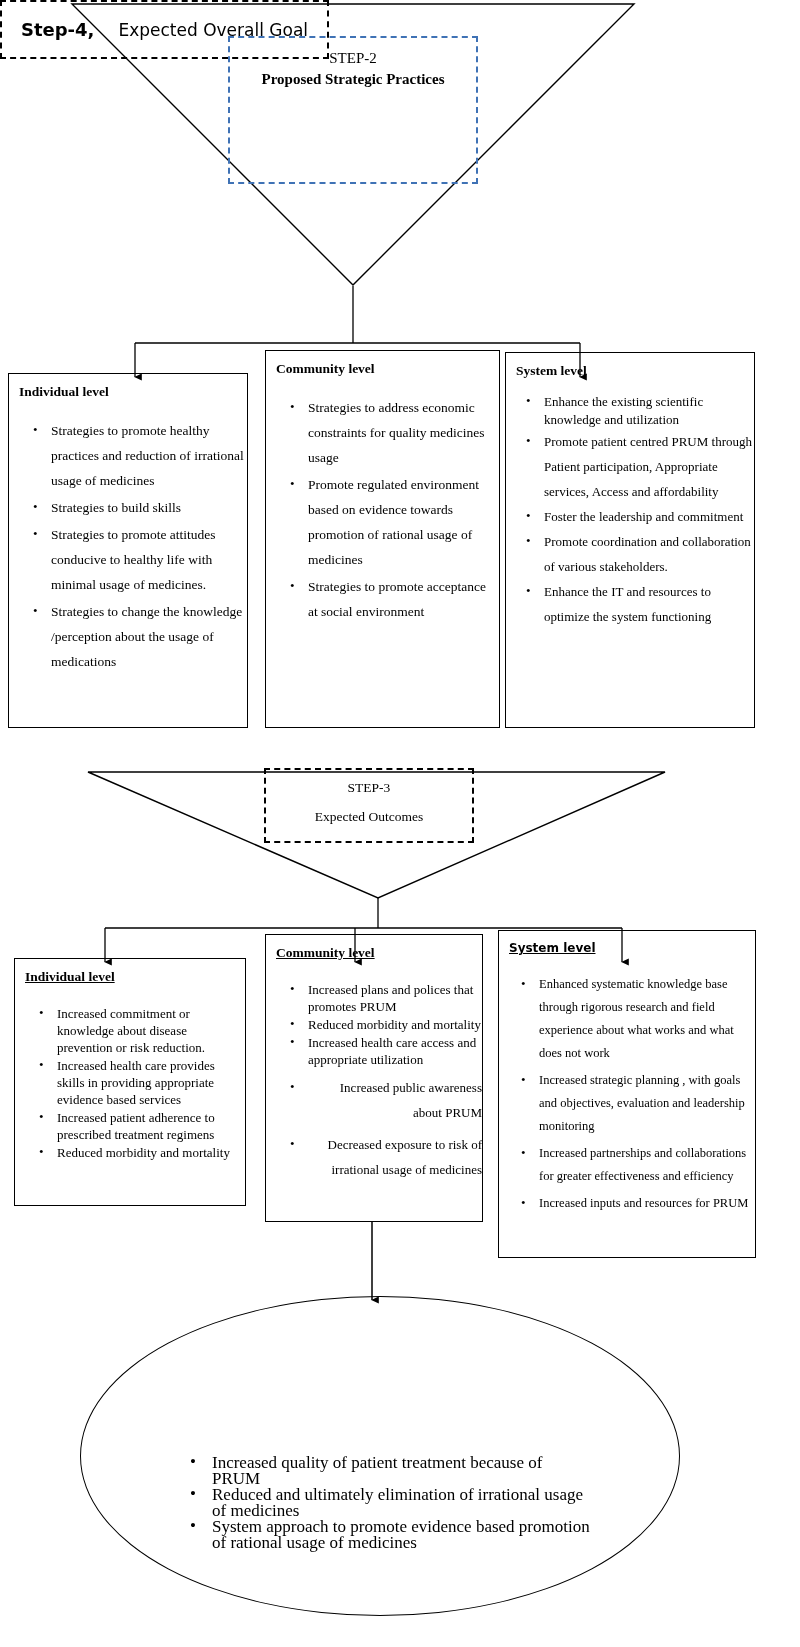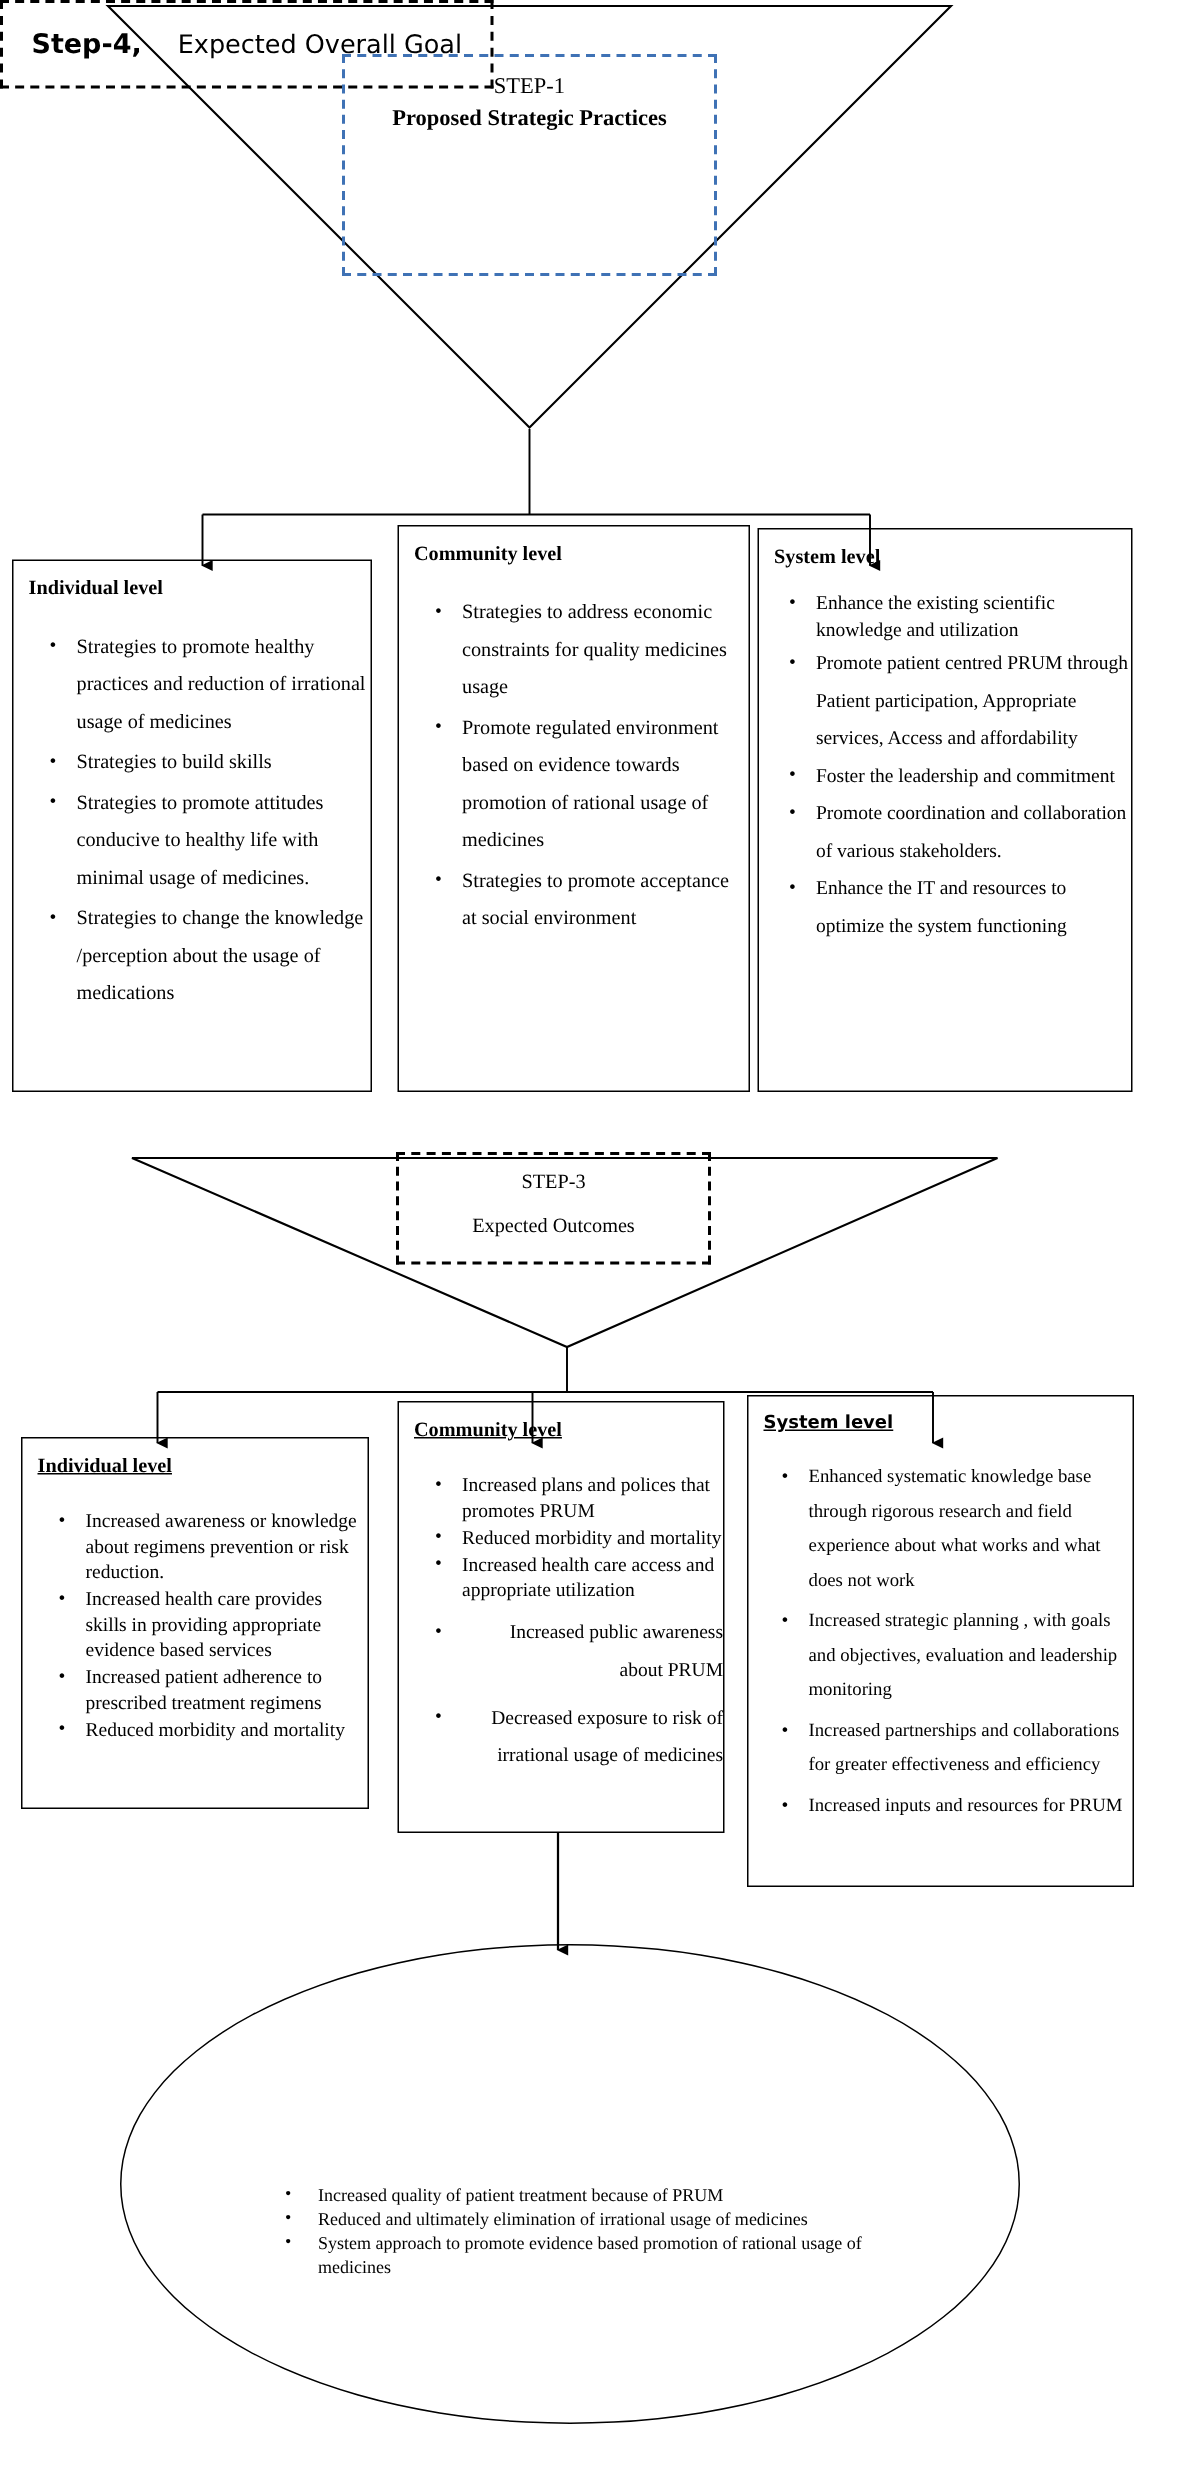--- a/index.html
+++ b/index.html
@@ -51,21 +51,21 @@
   .r2 ul{margin:20px 0 0 22px;}
   .r2 li{font-size:13px;line-height:17px;margin-bottom:1px;}
   .r2c li.loose{line-height:25px;margin-top:7px;text-align:right;}
   .r2s ul{margin:18px 0 0 20px;}
   .r2s li{font-size:12.5px;line-height:23px;margin-bottom:4px;}
 
   
   #goal{position:absolute;left:80px;top:1296px;width:600px;height:320px;
         border:1.5px solid #000;border-radius:50%;box-sizing:border-box;}
   #goal-list{position:absolute;left:190px;top:1455px;width:400px;}
-  #goal-list li{font-size:12px;line-height:16px;position:relative;
+  #goal-list li{font-size:17px;line-height:16px;position:relative;
                 padding-left:22px;}
   #goal-list ul{list-style:none;margin:0;padding:0;}
   #goal-list li:before{content:"\2022";position:absolute;left:0;top:-1px;}
 </style>
 </head>
 <body>
 
 <div id="canvas">
 
   <svg class="lines" viewBox="0 0 800 1647">
@@ -87,21 +87,21 @@
     <path d="M378,898 L378,928" fill="none" stroke="#000" stroke-width="1.3"></path>
     <path d="M105,928 L622,928" fill="none" stroke="#000" stroke-width="1.3"></path>
     <path d="M105,928 L105,962" fill="none" stroke="#000" stroke-width="1.3" marker-end="url(#ah)"></path>
     <path d="M355,928 L355,962" fill="none" stroke="#000" stroke-width="1.3" marker-end="url(#ah)"></path>
     <path d="M622,928 L622,962" fill="none" stroke="#000" stroke-width="1.3" marker-end="url(#ah)"></path>
 
     <path d="M372,1222 L372,1300" fill="none" stroke="#000" stroke-width="1.5" marker-end="url(#ah)"></path>
   </svg>
 
   <div id="step2-label" class="step-label">
-    <div class="l1">STEP-1</div>
+    <div class="l1">STEP-2</div>
     <div class="l2">Proposed Strategic Practices</div>
   </div>
 
   <div class="box r1" style="left:8px;top:373px;width:240px;height:355px;">
     <div class="hd">Individual level</div>
     <ul>
       <li>Strategies to promote healthy practices and reduction of irrational usage of medicines</li>
       <li>Strategies to build skills</li>
       <li>Strategies to promote attitudes conducive to healthy life with minimal usage of medicines.</li>
       <li>Strategies to change the knowledge /perception about the usage of medications</li>
@@ -129,21 +129,21 @@
   </div>
 
   <div id="step3-label" class="step-label">
     <div class="l1">STEP-3</div>
     <div class="l2">Expected Outcomes</div>
   </div>
 
   <div class="box r2" style="left:14px;top:958px;width:232px;height:248px;">
     <div class="hd und">Individual level</div>
     <ul>
-      <li>Increased awareness or knowledge about regimens prevention or risk reduction.</li>
+      <li>Increased commitment or knowledge about disease prevention or risk reduction.</li>
       <li>Increased health care provides skills in providing appropriate evidence based services</li>
       <li>Increased patient adherence to prescribed treatment regimens</li>
       <li>Reduced morbidity and mortality</li>
     </ul>
   </div>
 
   <div class="box r2 r2c" style="left:265px;top:934px;width:218px;height:288px;">
     <div class="hd und">Community level</div>
     <ul>
       <li>Increased plans and polices that promotes PRUM</li>

